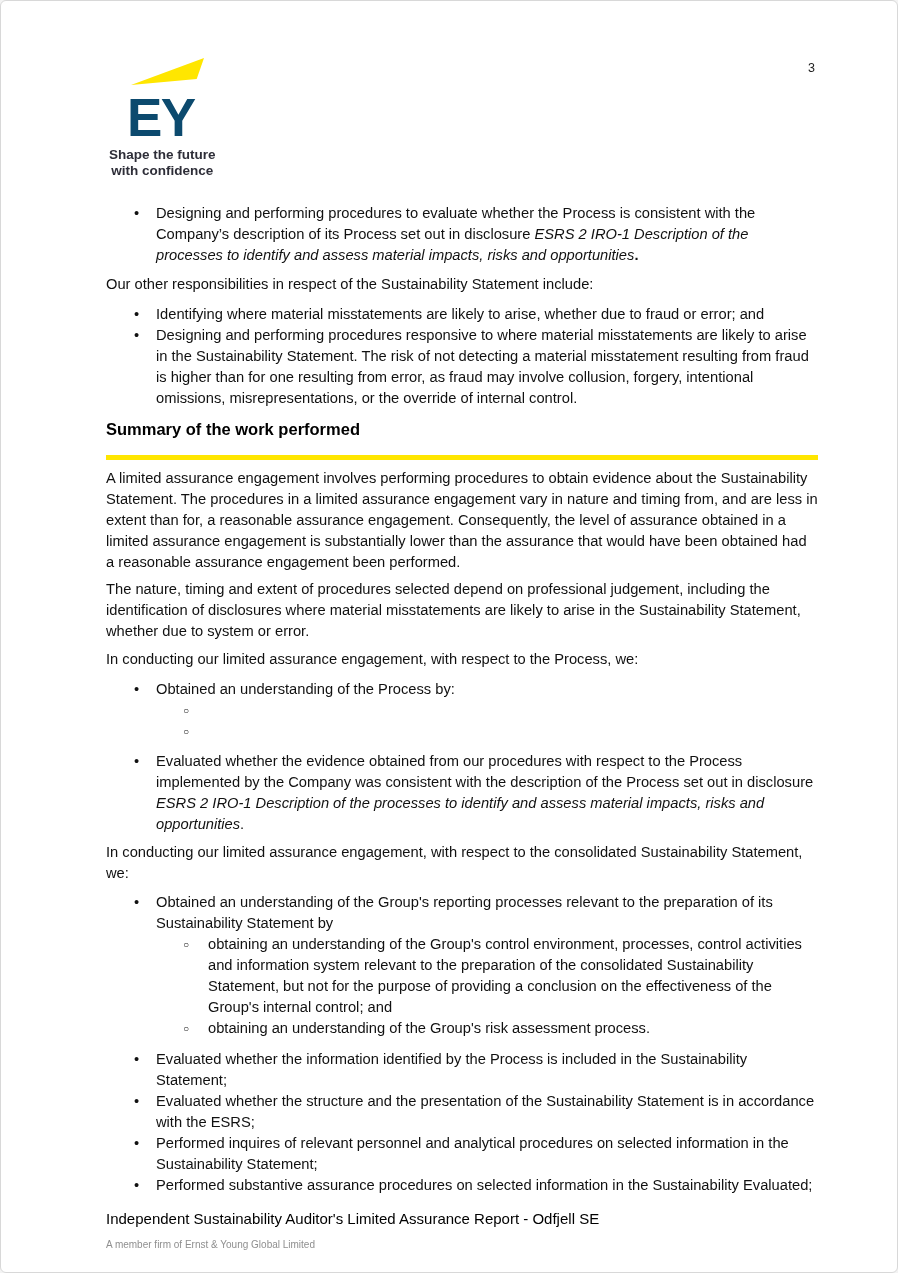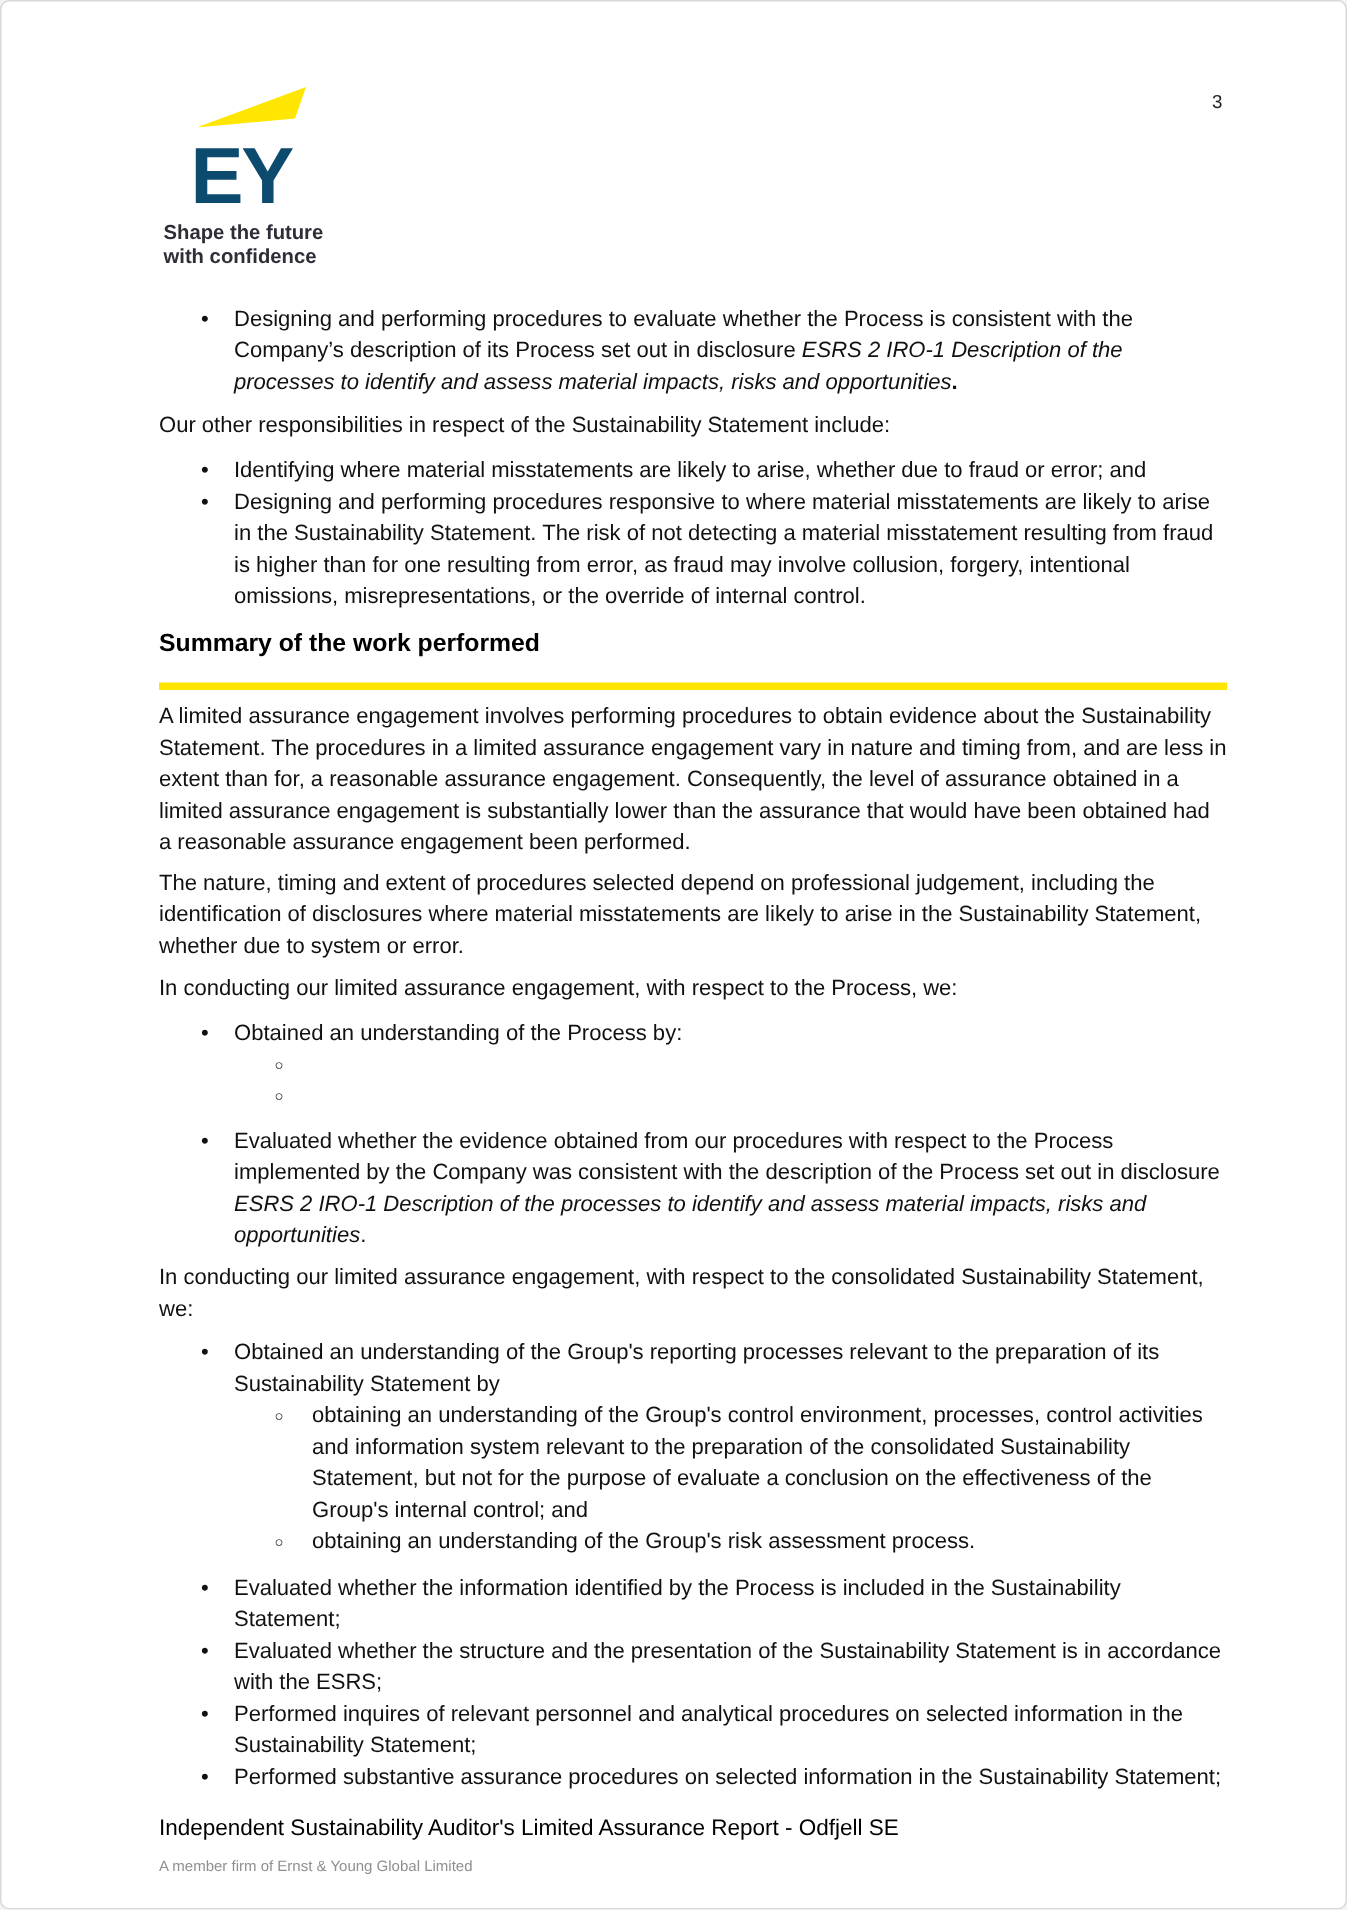--- a/index.html
+++ b/index.html
@@ -26,21 +26,21 @@
     -webkit-clip-path:polygon(0 100%,100% 0,90% 78%);
     clip-path:polygon(0 100%,100% 0,90% 78%);
   }
   .ey-word{
     position:absolute;left:126px;top:90px;
     font-size:53px;font-weight:700;line-height:1;
     letter-spacing:-1.5px;color:#0c4a6e;
   }
   .tagline{
     position:absolute;left:108px;top:146px;
-    font-size:13.5px;font-weight:700;line-height:16px;color:#2e2e38;
+    font-size:13.5px;font-weight:700;line-height:16px;color:#2e2e38;text-align:center;
   }
   
   .content{
     position:absolute;left:105px;top:202px;width:712px;
     font-size:14.7px;line-height:21px;
   }
   .content p{margin:8px 0 0;}
   p.after-rule{}
   p.tight{margin-top:6px;}
   p.mt7{margin-top:7px;}
@@ -127,42 +127,42 @@
     </div>
 
     <p class="mt7">In conducting our limited assurance engagement, with respect to the consolidated Sustainability Statement, we:</p>
 
     <div class="li mt8">
       <span class="marker">•</span>
       <span class="litext">Obtained an understanding of the Group's reporting processes relevant to the preparation of its Sustainability Statement by</span>
     </div>
     <div class="subli">
       <span class="submarker">○</span>
-      <span class="litext">obtaining an understanding of the Group's control environment, processes, control activities and information system relevant to the preparation of the consolidated Sustainability Statement, but not for the purpose of evaluate a conclusion on the effectiveness of the Group's internal control; and</span>
+      <span class="litext">obtaining an understanding of the Group's control environment, processes, control activities and information system relevant to the preparation of the consolidated Sustainability Statement, but not for the purpose of providing a conclusion on the effectiveness of the Group's internal control; and</span>
     </div>
     <div class="subli">
       <span class="submarker">○</span>
       <span class="litext">obtaining an understanding of the Group's risk assessment process.</span>
     </div>
 
     <div class="li mt10">
       <span class="marker">•</span>
       <span class="litext">Evaluated whether the information identified by the Process is included in the Sustainability Statement;</span>
     </div>
     <div class="li">
       <span class="marker">•</span>
       <span class="litext">Evaluated whether the structure and the presentation of the Sustainability Statement is in accordance with the ESRS;</span>
     </div>
     <div class="li">
       <span class="marker">•</span>
       <span class="litext">Performed inquires of relevant personnel and analytical procedures on selected information in the Sustainability Statement;</span>
     </div>
     <div class="li">
       <span class="marker">•</span>
-      <span class="litext">Performed substantive assurance procedures on selected information in the Sustainability Statement;</span>
+      <span class="litext">Performed substantive assurance procedures on selected information in the Sustainability Evaluated;</span>
     </div>
 
   </div>
 
   <div class="footer-title">Independent Sustainability Auditor's Limited Assurance Report - Odfjell SE</div>
   <div class="footer-member">A member firm of Ernst &amp; Young Global Limited</div>
 
 </div>
 
 </body></html>

